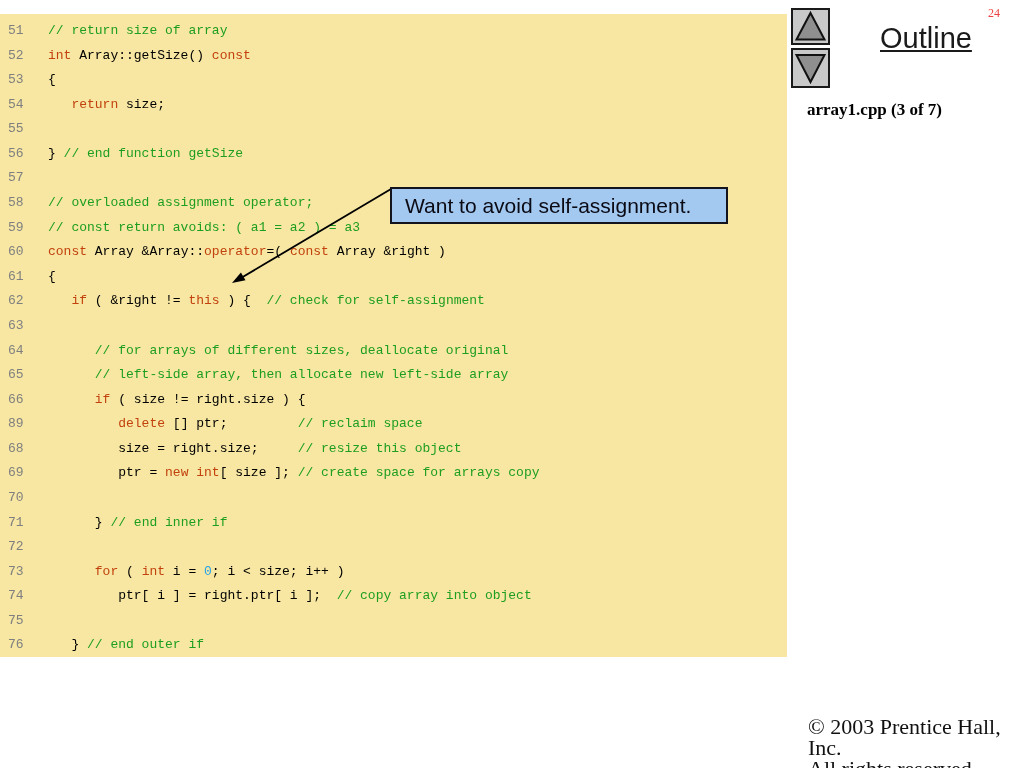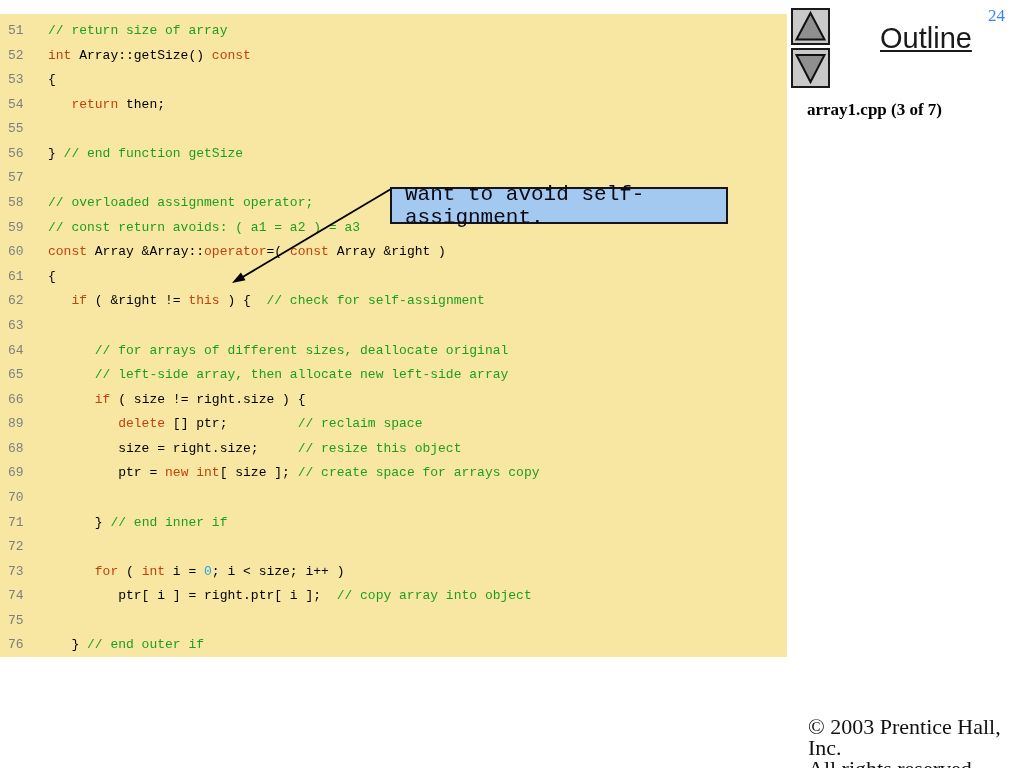--- a/index.html
+++ b/index.html
@@ -16,52 +16,52 @@
   .ln { display:inline-block; width:48px; padding-left:8px; color:#7F7F7F; }
   .tok-p { color:#000000; }
   .tok-k { color:#c2410c; }
   .tok-c { color:#1E9E1E; }
   .tok-l { color:#28A3E8; }
 
   
   .callout { position:absolute; left:390px; top:187px; width:338px; height:37px;
              background:#A3C9F1; border:2px solid #14141E;
              display:flex; align-items:center; padding-left:13px;
-             font-family:Liberation Mono, monospace; font-size:21px; color:#0A0A14; }
+             font-family:Liberation Sans, sans-serif; font-size:21px; color:#0A0A14; }
   .callout-arrow { position:absolute; left:225px; top:183px; width:170px; height:105px; }
 
   
   .nav { position:absolute; left:791px; width:39px; background:#C9C9C9;
          border:2px solid #1A1A1A; padding:0; cursor:pointer; display:block; }
   .nav.up   { top:8px;  height:37px; }
   .nav.down { top:48px; height:40px; }
   .nav svg { display:block; width:100%; height:100%; }
 
   
   .page-number { position:absolute; left:988px; top:6px;
-                 font-size:17px; color:#3b82f6; }
+                 font-size:12px; color:#ef4444; }
   .outline-title { position:absolute; left:864px; top:22px;
                    font-family:"Liberation Sans", sans-serif; font-size:29px;
                    color:#1A1A1A; text-decoration:underline;margin-left:16px; }
   .file-label { position:absolute; left:807px; top:100px;
                 font-weight:bold; font-size:17px; color:#000000; }
   .footer { position:absolute; left:808px; top:716px;
             font-size:22px; line-height:21px; color:#111111; }
 </style>
 </head>
 <body>
 
 <div class="slide">
 
   <div class="code-panel">
     <div id="code-area">
         <div class="code-line"><span class="ln">51</span><span class="tok-c">// return size of array</span></div>
         <div class="code-line"><span class="ln">52</span><span class="tok-k">int</span><span class="tok-p"> Array::getSize() </span><span class="tok-k">const</span></div>
         <div class="code-line"><span class="ln">53</span><span class="tok-p">{</span></div>
-        <div class="code-line"><span class="ln">54</span><span class="tok-p">   </span><span class="tok-k">return</span><span class="tok-p"> then;</span></div>
+        <div class="code-line"><span class="ln">54</span><span class="tok-p">   </span><span class="tok-k">return</span><span class="tok-p"> size;</span></div>
         <div class="code-line"><span class="ln">55</span></div>
         <div class="code-line"><span class="ln">56</span><span class="tok-p">} </span><span class="tok-c">// end function getSize</span></div>
         <div class="code-line"><span class="ln">57</span></div>
         <div class="code-line"><span class="ln">58</span><span class="tok-c">// overloaded assignment operator;</span></div>
         <div class="code-line"><span class="ln">59</span><span class="tok-c">// const return avoids: ( a1 = a2 ) = a3</span></div>
         <div class="code-line"><span class="ln">60</span><span class="tok-k">const</span><span class="tok-p"> Array &amp;Array::</span><span class="tok-k">operator</span><span class="tok-p">=( </span><span class="tok-k">const</span><span class="tok-p"> Array &amp;right )</span></div>
         <div class="code-line"><span class="ln">61</span><span class="tok-p">{</span></div>
         <div class="code-line"><span class="ln">62</span><span class="tok-p">   </span><span class="tok-k">if</span><span class="tok-p"> ( &amp;right != </span><span class="tok-k">this</span><span class="tok-p"> ) {  </span><span class="tok-c">// check for self-assignment</span></div>
         <div class="code-line"><span class="ln">63</span></div>
         <div class="code-line"><span class="ln">64</span><span class="tok-p">      </span><span class="tok-c">// for arrays of different sizes, deallocate original</span></div>

